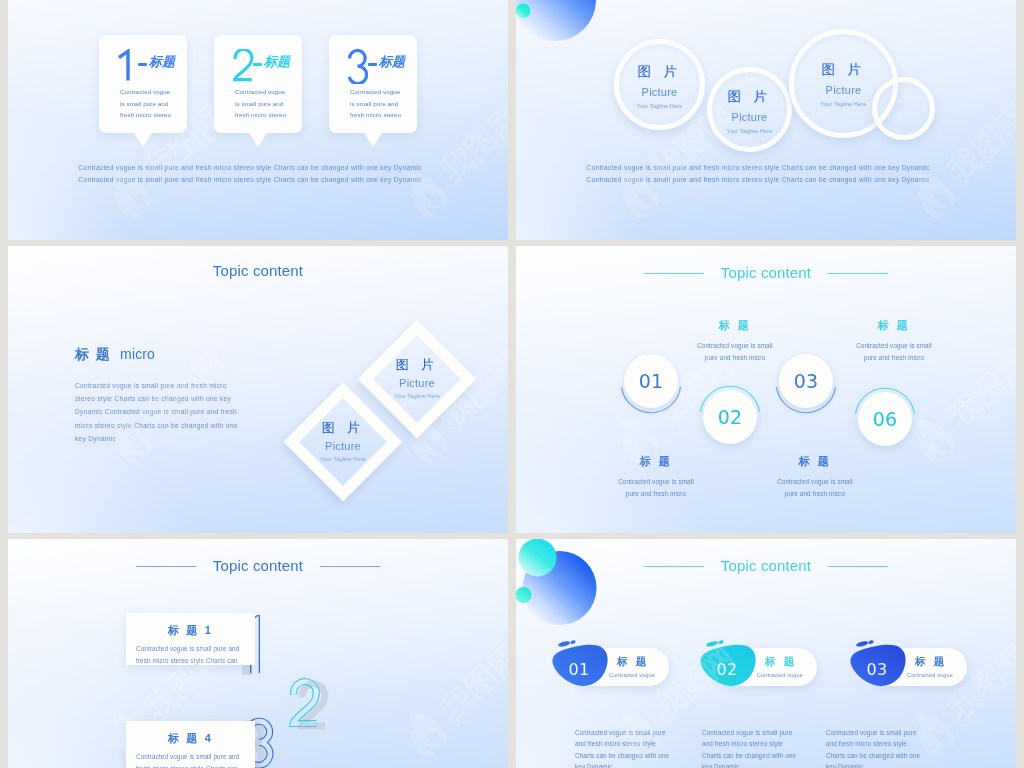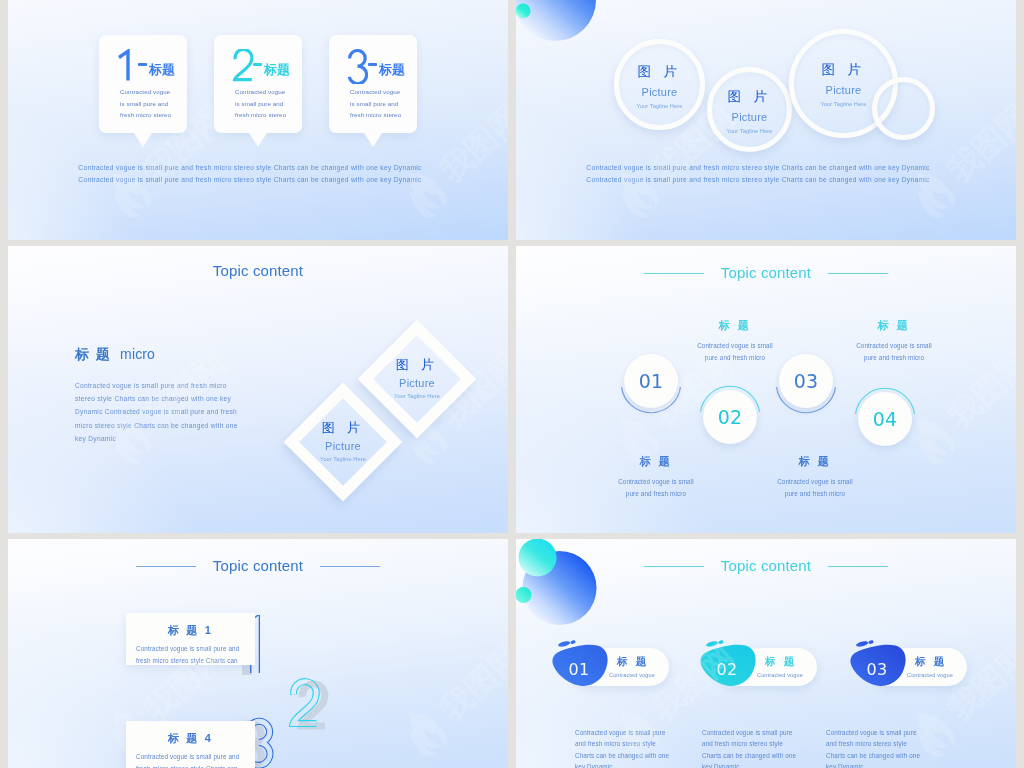--- a/index.html
+++ b/index.html
@@ -31,22 +31,22 @@
   .b1{left:91px;top:35px;}
   .b2{left:206px;top:35px;}
   .b3{left:321px;top:35px;}
   .tail{position:absolute;left:50%;margin-left:-9px;top:97.5px;width:0;height:0;
         border-left:9px solid transparent;border-right:9px solid transparent;border-top:14px solid #fdfdfd;}
   .bubtop{position:absolute;left:0;right:0;top:12px;height:34px;white-space:nowrap;font-size:0;}
   .bignum{position:absolute;left:18px;top:2px;}
   .dash{position:absolute;left:39px;top:16px;width:8.5px;height:2.8px;background:#3d7ef0;border-radius:1px;
         font-size:0;overflow:hidden;color:transparent;}
   .dash.cyan{background:#2ed2e6;}
-  .cntitle{position:absolute;left:50px;top:16px;font-size:13px;font-weight:700;color:#3d7ef0;
-           letter-spacing:0;line-height:1;}
+  .cntitle{position:absolute;left:50px;top:8px;font-size:13px;font-weight:700;color:#3d7ef0;
+           letter-spacing:0;line-height:1;font-style:italic;}
   .cntitle.cyan{color:#2ed2e6;}
   .bubbody{position:absolute;left:21px;right:6px;top:51px;text-align:left;color:#5b82c4;
            font-size:6.2px;line-height:11.7px;letter-spacing:.015em;font-weight:400;}
   .s1foot{position:absolute;left:0;right:16px;top:162px;text-align:center;color:#5c8ed6;
           font-size:6.6px;line-height:12.3px;letter-spacing:.05em;}
 
   
   .orb2{position:absolute;left:-20px;top:-20px;}
   .ring{position:absolute;border-radius:50%;border:5px solid #fcfcfb;box-sizing:border-box;
         box-shadow:0 4px 8px rgba(120,150,200,.2), inset 0 2px 5px rgba(150,175,215,.13);}
@@ -689,21 +689,21 @@
       <div>Contracted vogue is small</div>
       <div>pure and fresh micro</div>
     </div>
   </div>
 
   <div class="step st4">
     <svg class="arc" width="66" height="66" viewBox="0 0 66 66">
       <path d="M3.5 31.9 A 29.8 29.8 0 0 1 62.5 31.9" stroke="#52d8e6" stroke-width="1.1" fill="none"></path>
     </svg>
     <div class="stepc">
-      <span class="stepn cyan">04</span>
+      <span class="stepn cyan">06</span>
     </div>
   </div>
   <div class="s4txt t4">
     <div class="s4t cy">标 题</div>
     <div class="s4b">
       <div>Contracted vogue is small</div>
       <div>pure and fresh micro</div>
     </div>
   </div>
   <div class="wm">

